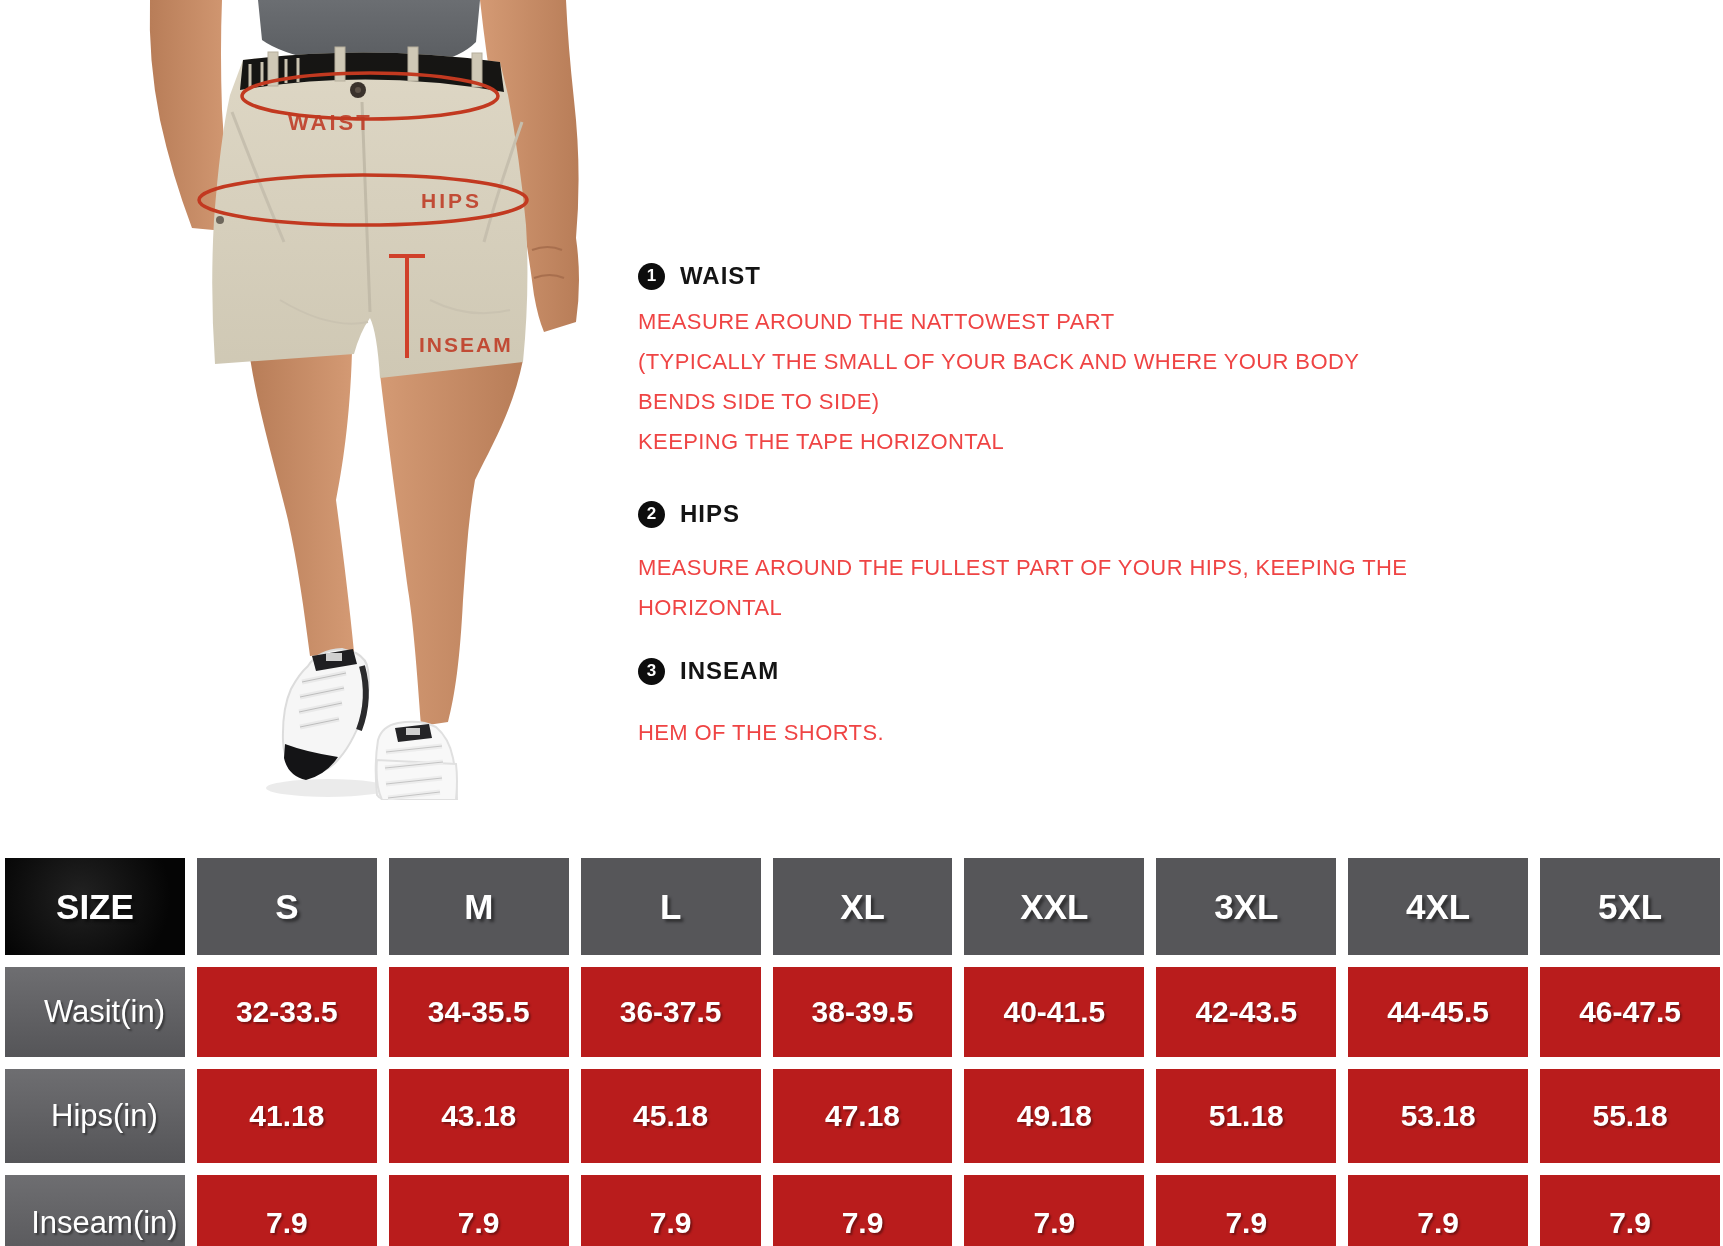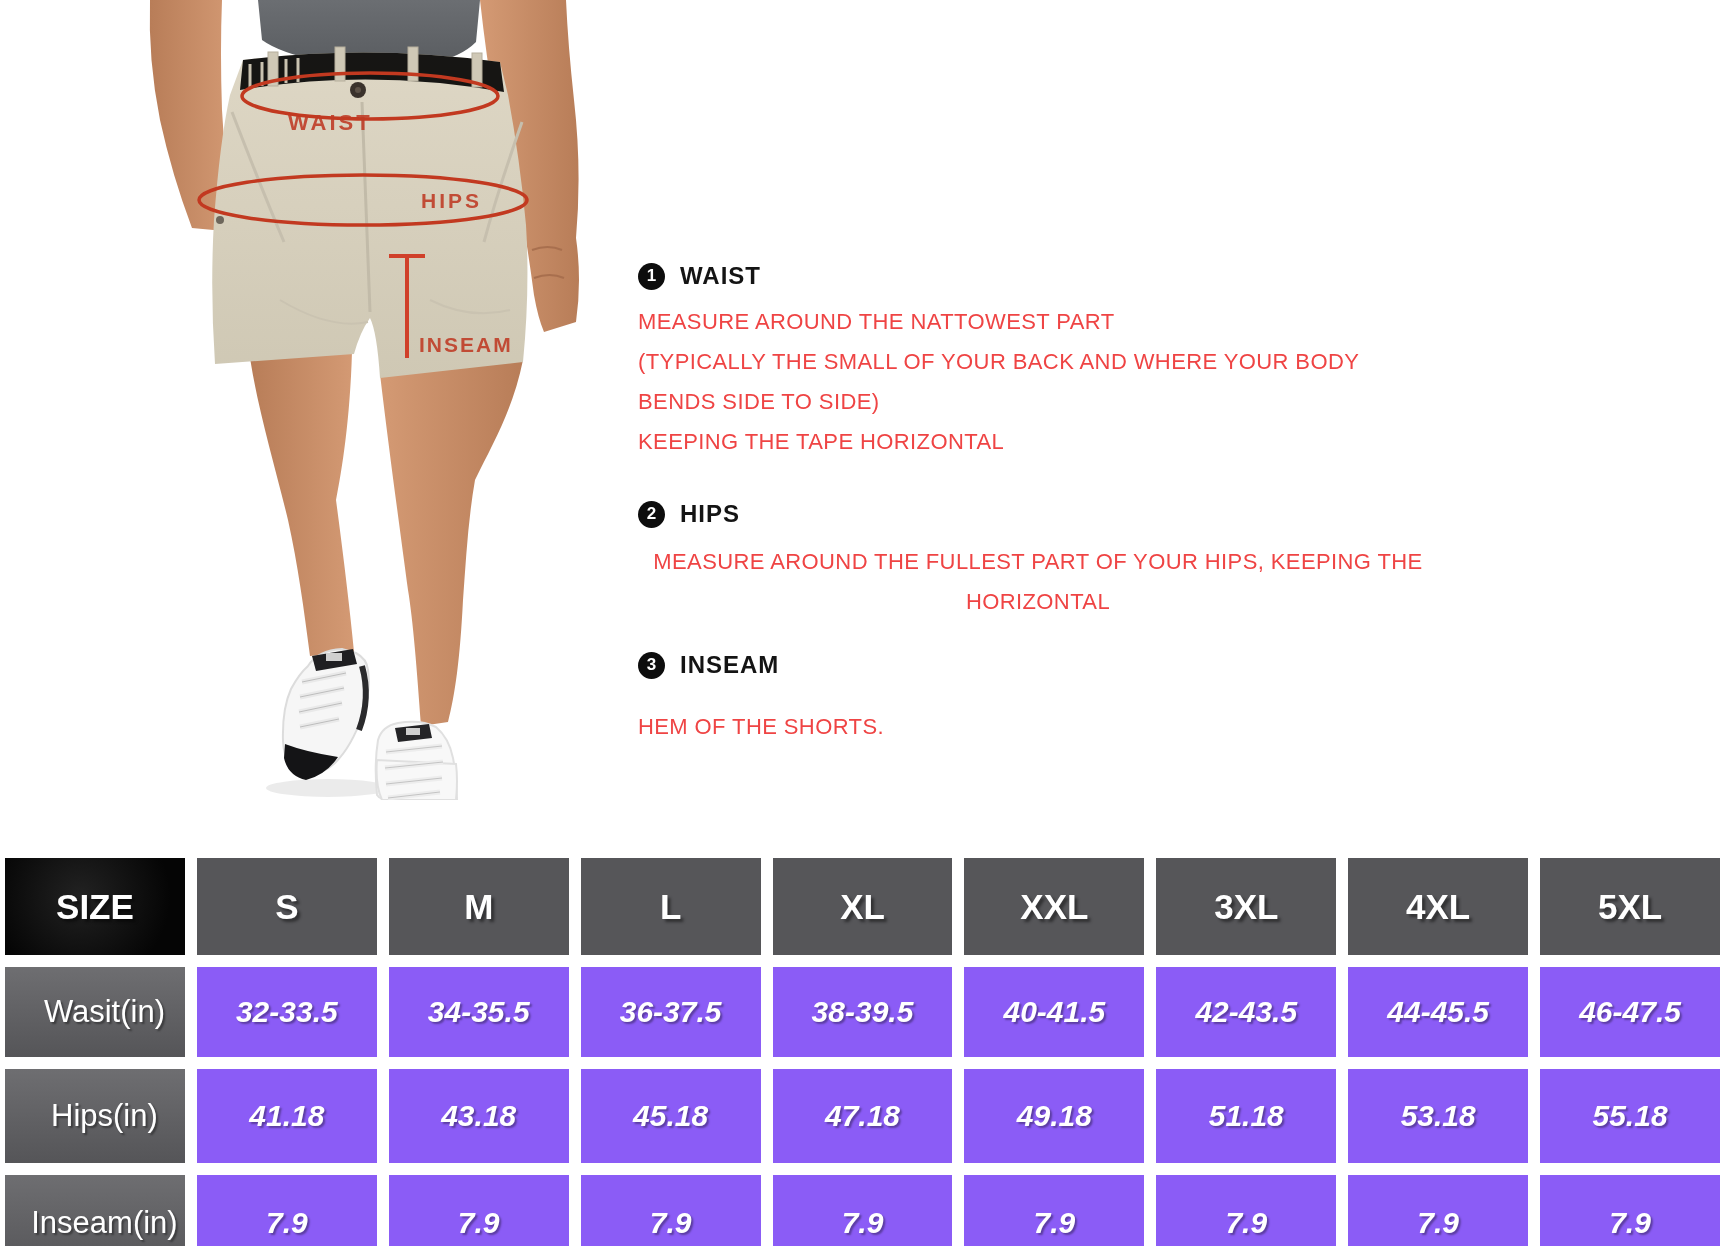--- a/index.html
+++ b/index.html
@@ -17,35 +17,35 @@
   .instr-heading{display:flex;align-items:center;gap:15px;height:28px;}
   .bullet{
     width:27px;height:27px;border-radius:50%;background:#0d0d0d;color:#ffffff;
     display:flex;align-items:center;justify-content:center;
     font-size:17px;font-weight:700;flex:0 0 27px;
   }
   .instr-title{font-size:24px;font-weight:700;color:#141414;letter-spacing:1px;}
   .instr-lines{margin-top:12px;}
   .instr-line{font-size:22px;line-height:40px;letter-spacing:.4px;color:#ef4444;white-space:nowrap;}
   .sec-hips{margin-top:38px;}
-  .sec-hips .instr-lines{margin-top:14px;text-align:center;}
+  .sec-hips .instr-lines{margin-top:20px;}
   .sec-inseam{margin-top:29px;}
   .sec-inseam .instr-lines{margin-top:28px;}
 
   
   .size-table{
     position:absolute;left:5px;top:858px;width:1715px;
     display:grid;grid-template-columns:repeat(9,1fr);
     grid-template-rows:97px 90px 94px 96px;gap:12px;background:#ffffff;
   }
   .cell{display:flex;align-items:center;justify-content:center;color:#ffffff;}
   .cell.head{background:#565659;font-size:35px;font-weight:700;text-shadow:3px 3px 3px rgba(0,0,0,.45);}
   .cell.head-size{background:radial-gradient(circle at 42% 40%,#222222 0%,#050505 75%);}
   .cell.rowlabel{background:linear-gradient(180deg,#6e6e71 0%,#555558 100%);font-size:31px;font-weight:400;text-shadow:2px 2px 2px rgba(0,0,0,.40);padding-left:19px;}
-  .cell.val{background:#8b5cf6;font-size:30px;font-weight:700;text-shadow:2px 2px 2px rgba(0,0,0,.35);font-style:italic;}
+  .cell.val{background:#b91c1c;font-size:30px;font-weight:700;text-shadow:2px 2px 2px rgba(0,0,0,.35);}
 </style>
 </head>
 <body>
 
 <div class="photo">
   <svg width="470" height="800" viewBox="0 0 470 800" xmlns="http://www.w3.org/2000/svg">
     <defs>
       <linearGradient id="skin" x1="0" y1="0" x2="1" y2="0">
         <stop offset="0" stop-color="#d49a74"></stop>
           <stop offset="1" stop-color="#b87d58"></stop>

